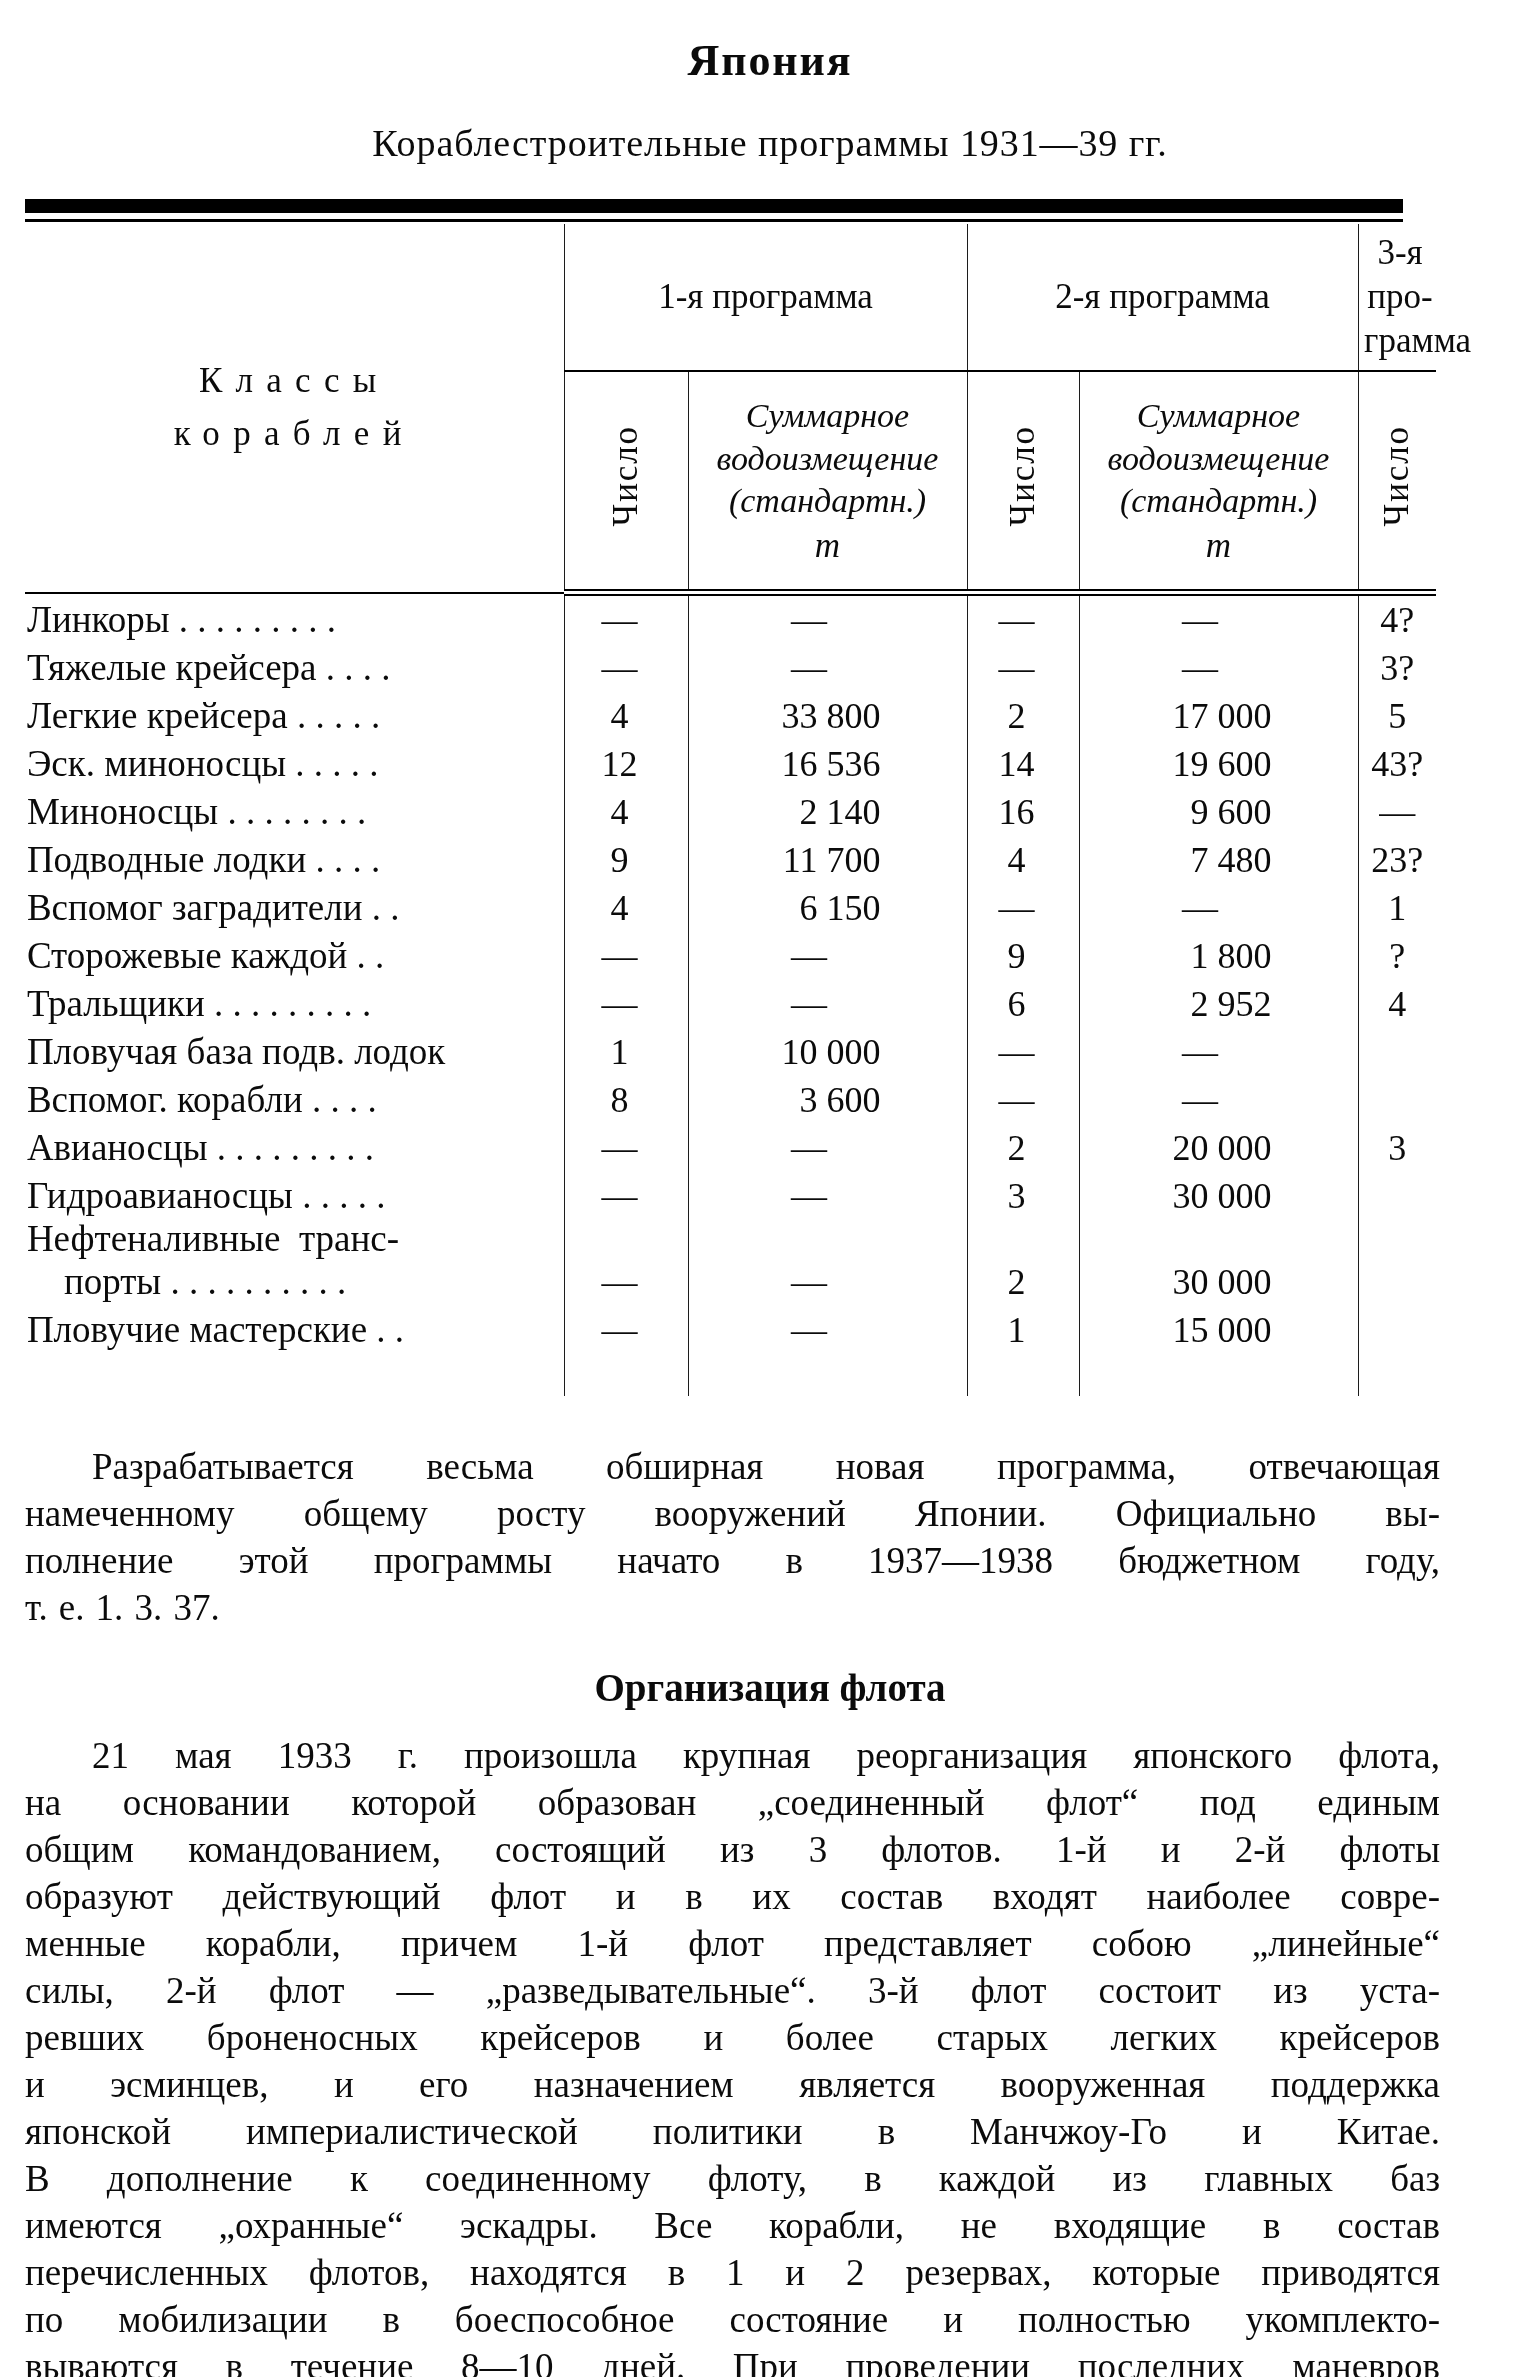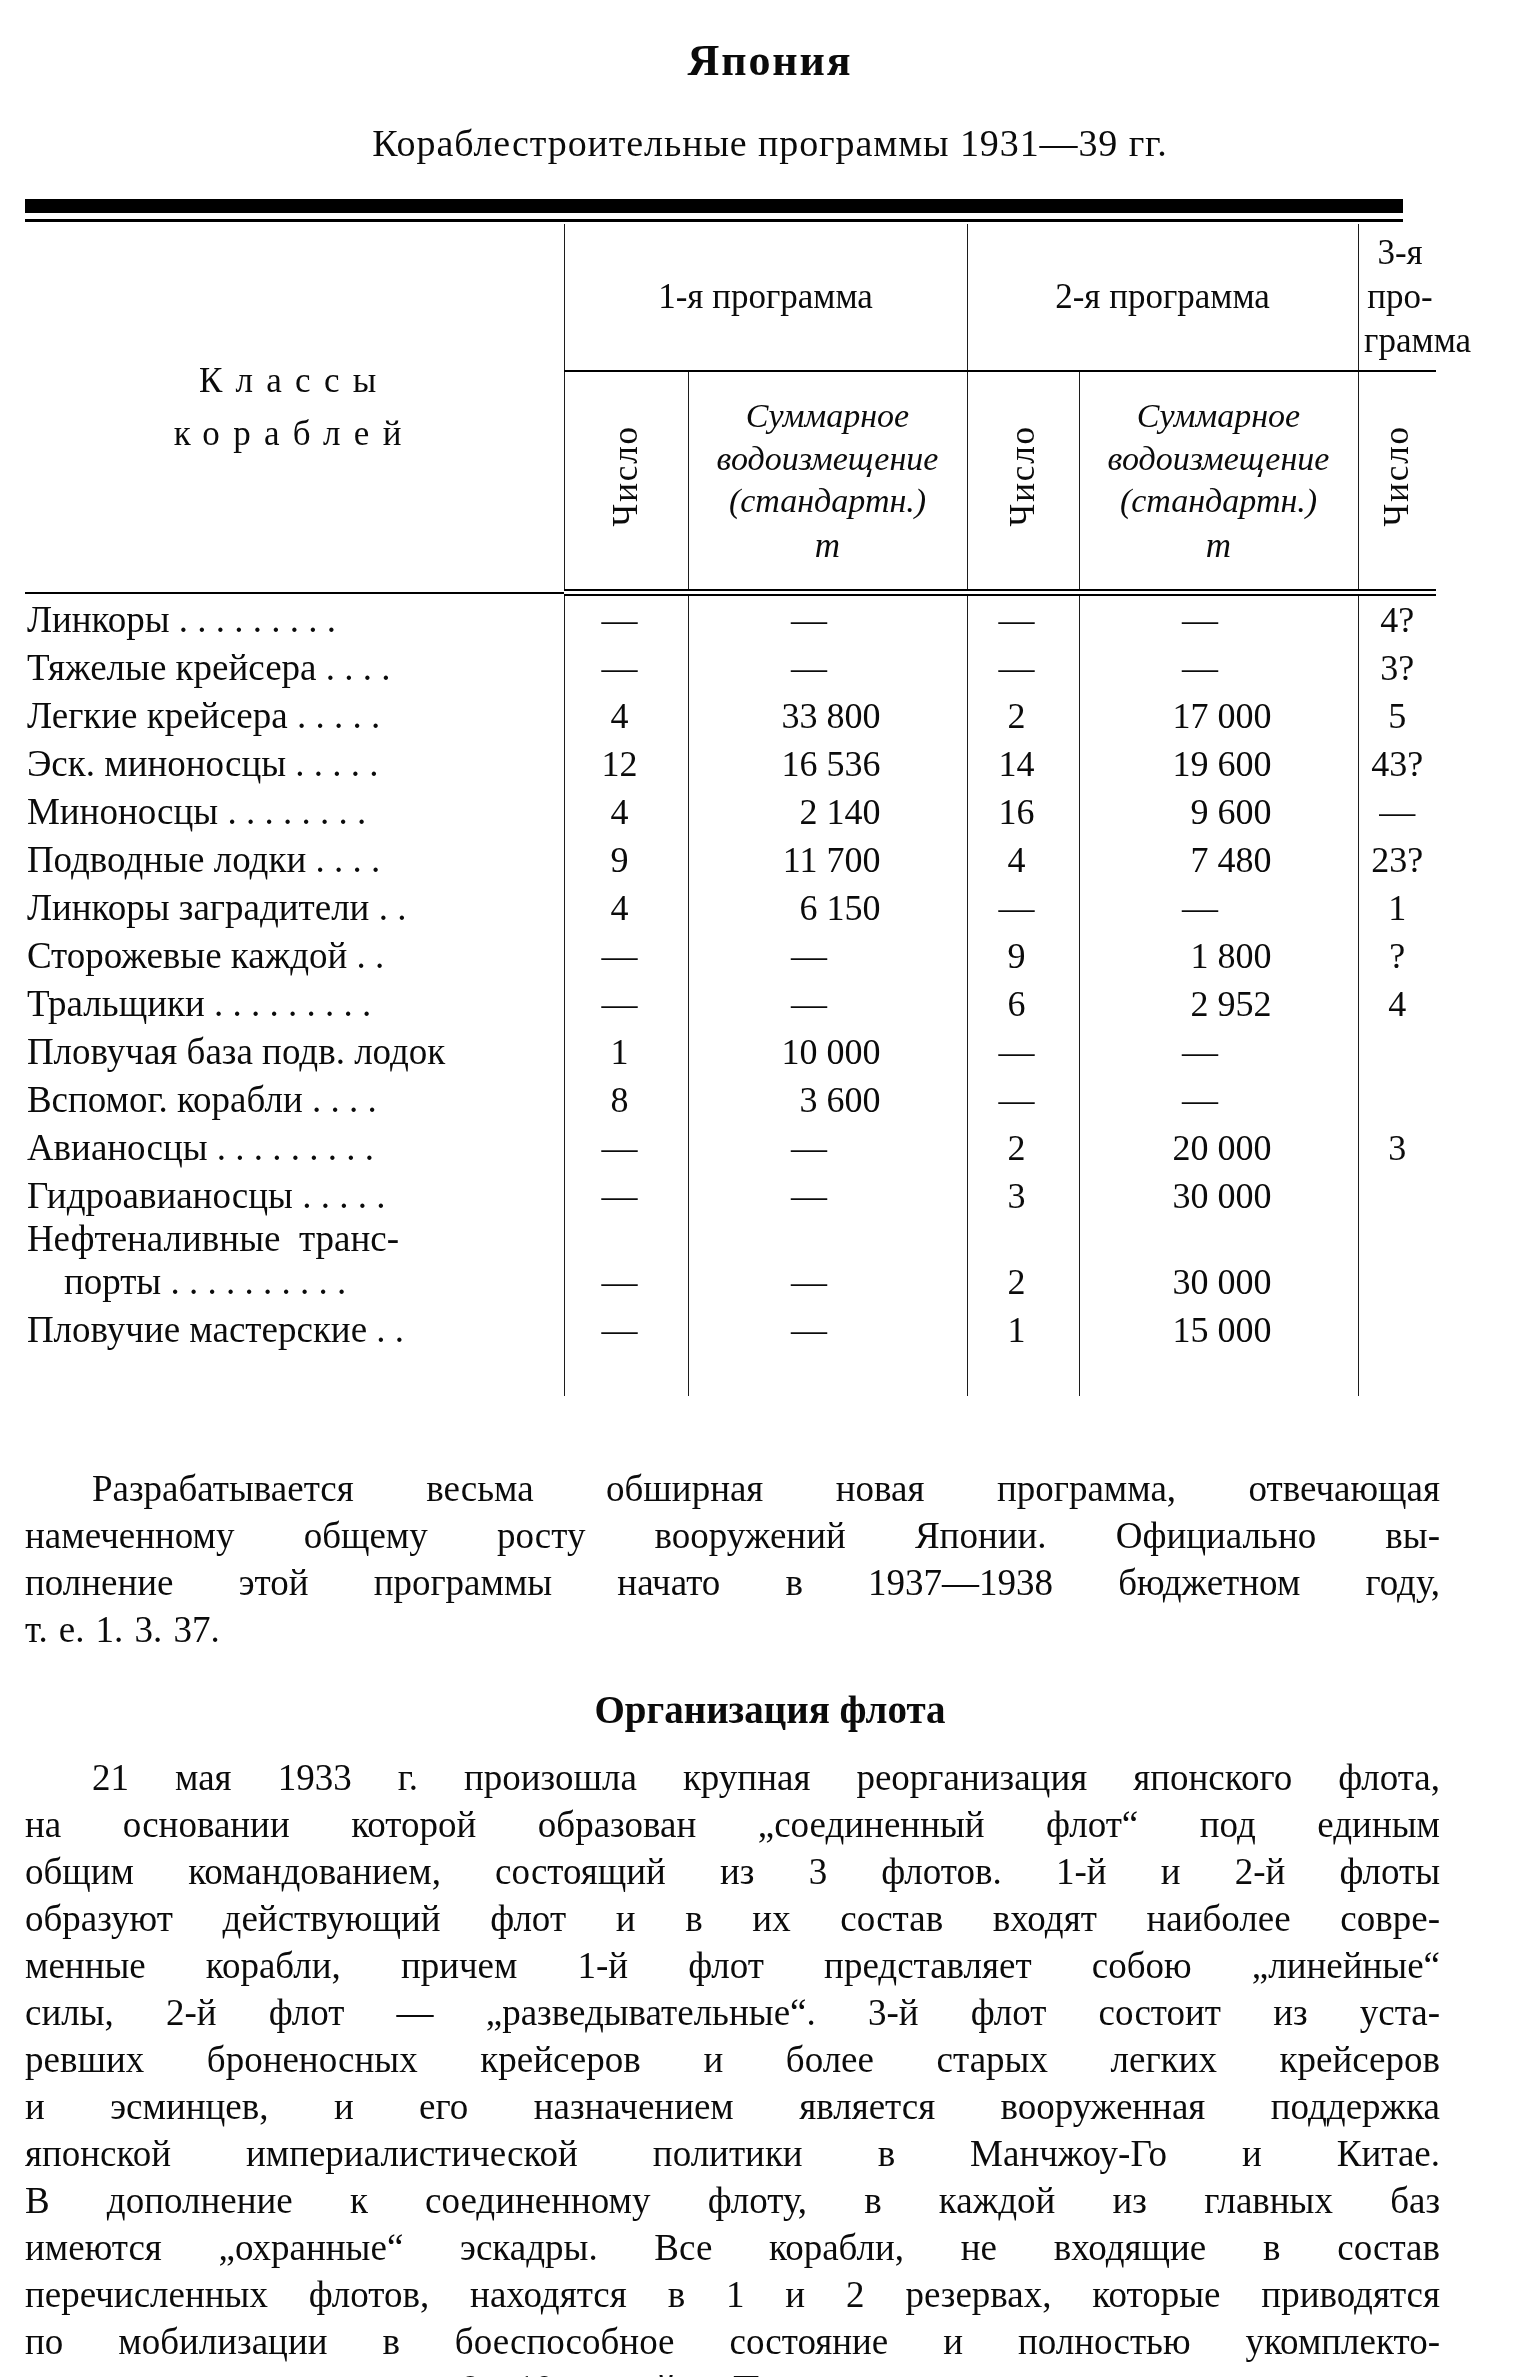--- a/index.html
+++ b/index.html
@@ -68,21 +68,21 @@
 
   tbody td { height: 48px; }
   td.name { white-space: pre-wrap; padding-left: 1.9px; font-size: 37px; }
   td.cnt { text-align: center; padding-right: 13px; }
   td.ton { text-align: right; padding-right: 86px; }
   td.ton.dash { text-align: center; padding-right: 37px; }
   td.cnt3 { text-align: center; padding-right: 0; }
   tr.tail td { height: 45px; }
 
   
-  .para { width: 1415px; font-size: 37px; line-height: 47px; margin-top: 69px; }
+  .para { width: 1415px; font-size: 37px; line-height: 47px; margin-top: 47px; }
   .pline { text-align: justify; text-align-last: justify; word-spacing: 1.9px; }
   .pline.first { text-indent: 67px; }
   .pline.short { text-align-last: left; }
   .section-head {
     text-align: center; font-weight: bold; font-size: 39px;
     margin-top: 34px;
   }
   .para2 { margin-top: 22.4px; }
 </style>
 </head>
@@ -174,21 +174,21 @@
         </tr>
         <tr>
           <td class="name v-r">Подводные лодки . . . .</td>
           <td class="cnt v-r">9</td>
           <td class="ton v-r">11 700</td>
           <td class="cnt v-r">4</td>
           <td class="ton v-r">7 480</td>
           <td class="cnt3">23?</td>
         </tr>
         <tr>
-          <td class="name v-r">Линкоры заградители . .</td>
+          <td class="name v-r">Вспомог заградители . .</td>
           <td class="cnt v-r">4</td>
           <td class="ton v-r">6 150</td>
           <td class="cnt v-r">—</td>
           <td class="ton v-r dash">—</td>
           <td class="cnt3">1</td>
         </tr>
         <tr>
           <td class="name v-r">Сторожевые каждой . .</td>
           <td class="cnt v-r">—</td>
           <td class="ton v-r dash">—</td>

